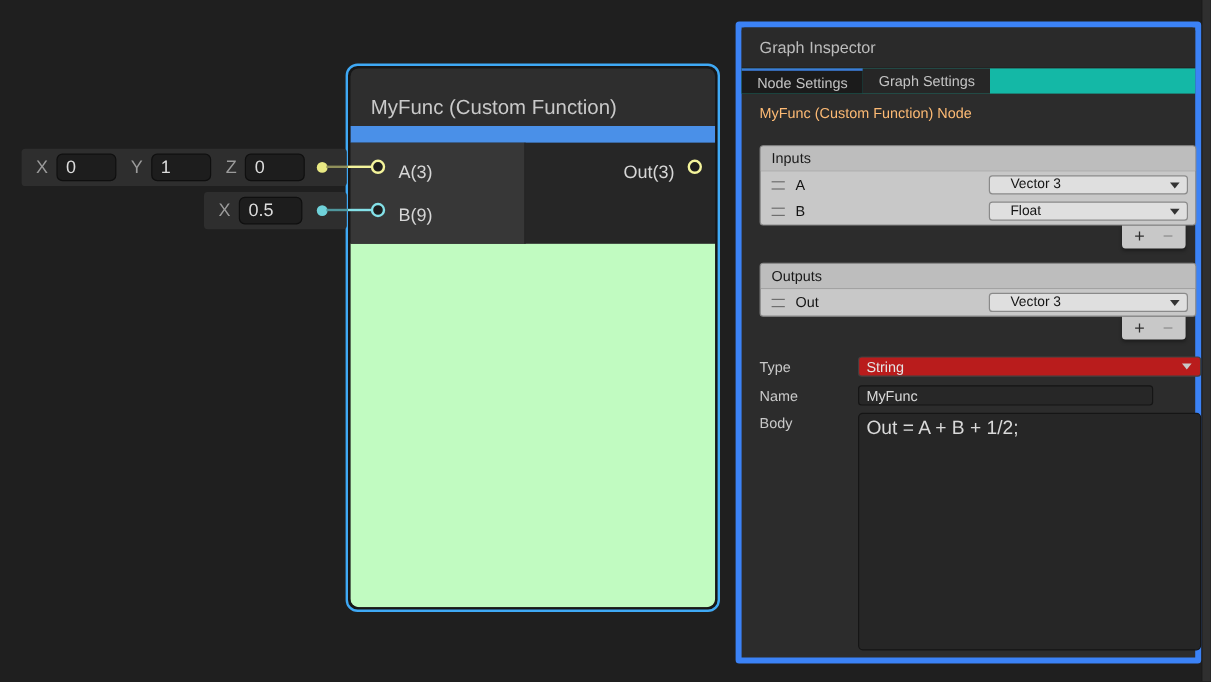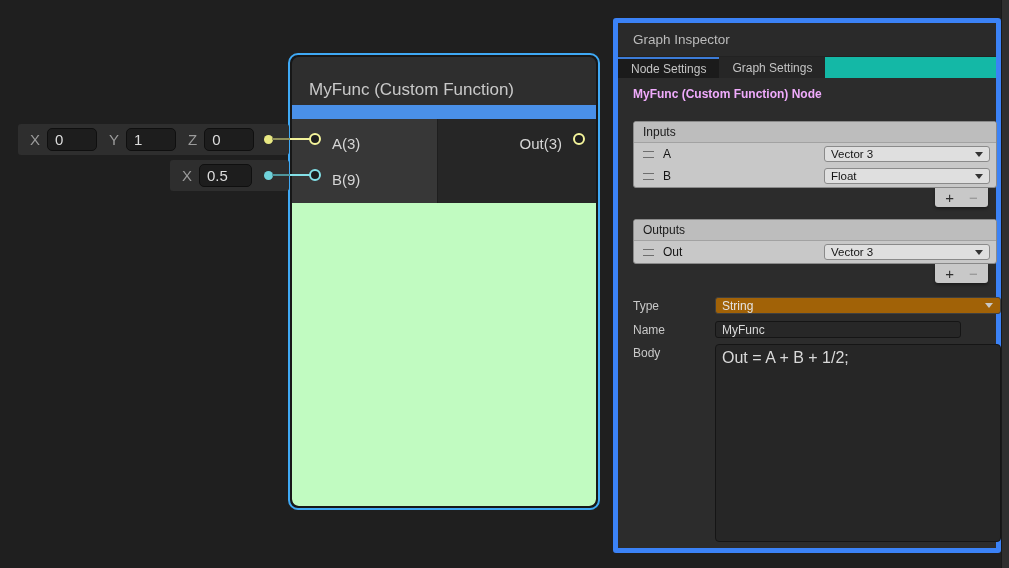--- a/index.html
+++ b/index.html
@@ -67,56 +67,56 @@
     background:#2c2c2c; border:5px solid #3b82f6; border-radius:3px;
     box-sizing:border-box; z-index:2; }
   .insp-title { height:33px; display:flex; align-items:center; padding-left:15px;
     color:#bcbcbc; font-size:13.5px; background:#2a2a2a;
     border-bottom:1px solid #222; border-radius:3px 3px 0 0; }
   .tabstrip { height:21px; background:#14b8a6; display:flex; }
   .tab { height:100%; display:flex; align-items:center; justify-content:center;
     font-size:12px; color:#c4c4c4; padding:0 13px; box-sizing:border-box; }
   .tab.active { background:#1b1b1b; border-top:2px solid #3c7cd8; }
   .tab.inactive { background:#262626; }
-  .heading { margin:9px 0 0 15px; font-size:12px; font-weight:bold; color:#f0abfc; }
+  .heading { margin:9px 0 0 15px; font-size:12px; font-weight:normal; color:#fdba74; }
 
   .listbox { position:absolute; left:15px; width:364px; background:#c8c8c8;
     border:1px solid #8a8a8a; border-radius:3px; box-sizing:border-box; }
   #inputs-box  { top:98px; }
   #outputs-box { top:196px; }
   .listheader { height:20px; background:#bdbdbd; border-bottom:1px solid #a2a2a2;
     display:flex; align-items:center; padding-left:9px; font-size:12px;
     color:#191919; border-radius:2px 2px 0 0; }
   .listrow { height:22px; display:flex; align-items:center; padding-left:9px; }
   .drag-handle { width:11px; height:5px; border-top:1px solid #6e6e6e;
     border-bottom:1px solid #6e6e6e; margin-right:9px; flex:none; }
   .row-name { font-size:12px; color:#141414; }
   .light-dd { margin-left:auto; margin-right:6px; height:16px; width:166px;
     background:#dfdfdf; border:1px solid #8a8a8a; border-radius:3px;
-    display:flex; align-items:center; padding-left:6px; box-sizing:border-box;
+    display:flex; align-items:center; padding-left:17px; box-sizing:border-box;
     font-size:11.5px; color:#141414; }
   .dd-arrow { width:0; height:0; border-left:4px solid transparent;
     border-right:4px solid transparent; border-top:5px solid #333;
     margin-left:auto; margin-right:6px; flex:none; }
   .dd-arrow.light { border-top-color:#c8c8c8; margin-right:7px; }
 
   .list-footer { position:absolute; width:53px; height:19px; background:#c8c8c8;
     border-radius:0 0 3px 3px; display:flex; align-items:center;
     justify-content:center; gap:15px; box-shadow:0 2px 3px rgba(0,0,0,0.35); }
   #inputs-footer  { left:317px; top:165px; }
   #outputs-footer { left:317px; top:241px; }
   .btn-add    { font-size:15px; line-height:15px; color:#2e2e2e; }
   .btn-remove { font-size:15px; line-height:15px; color:#8f8f8f; }
 
   .prop-label { position:absolute; left:15px; font-size:12px; color:#c9c9c9; }
   #type-label { top:276px; }
   #name-label { top:300px; }
   #body-label { top:323px; }
   .dark-dd { position:absolute; left:97px; top:274px; width:286px; height:17px;
-    background:#a16207; border:1px solid #404040; border-radius:3px;
+    background:#b91c1c; border:1px solid #404040; border-radius:3px;
     box-sizing:border-box; display:flex; align-items:center; padding-left:6px;
     font-size:12px; color:#e4e4e4; }
   .text-field { position:absolute; left:97px; top:298px; width:246px; height:17px;
     background:#272727; border:1px solid #151515; border-radius:3px;
     box-sizing:border-box; display:flex; align-items:center; padding-left:6px;
     font-size:12px; color:#d9d9d9; }
   .textarea-field { position:absolute; left:97px; top:321px; width:286px;
     height:198px; background:#262626; border:1px solid #151515; border-radius:4px;
     box-sizing:border-box; padding:4px 6px; font-size:16px; color:#d9d9d9; }
 </style>

